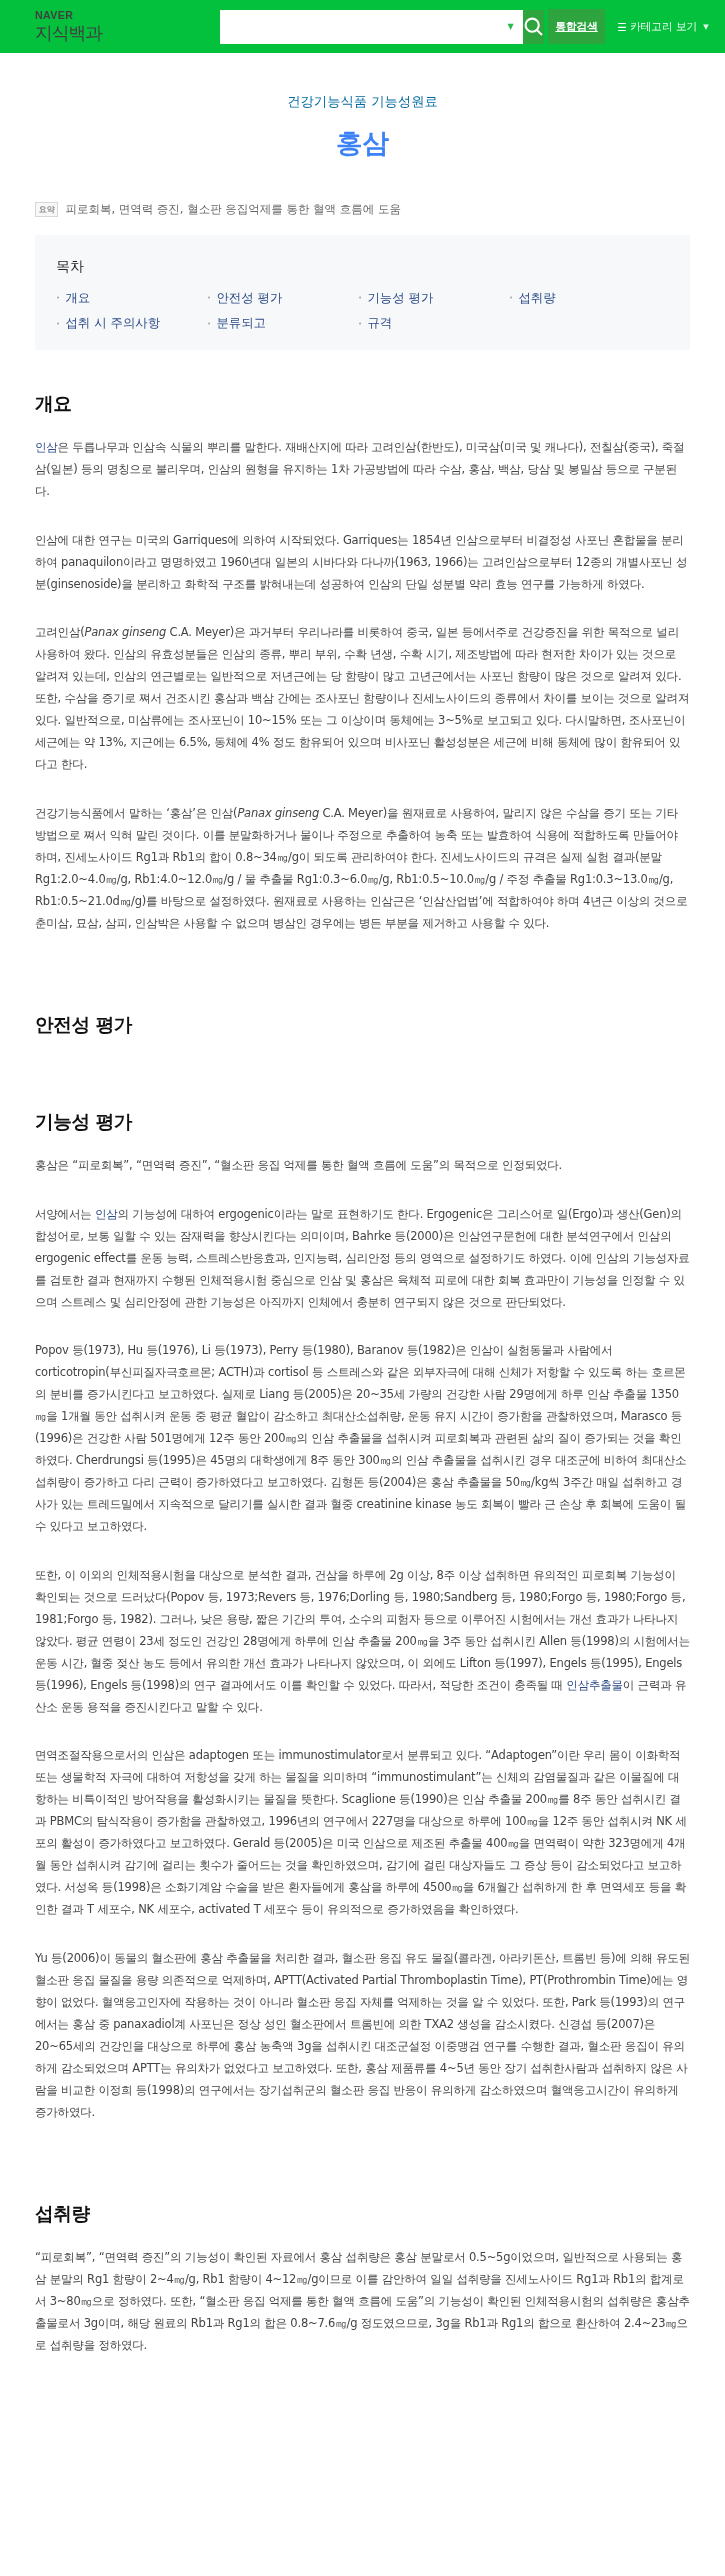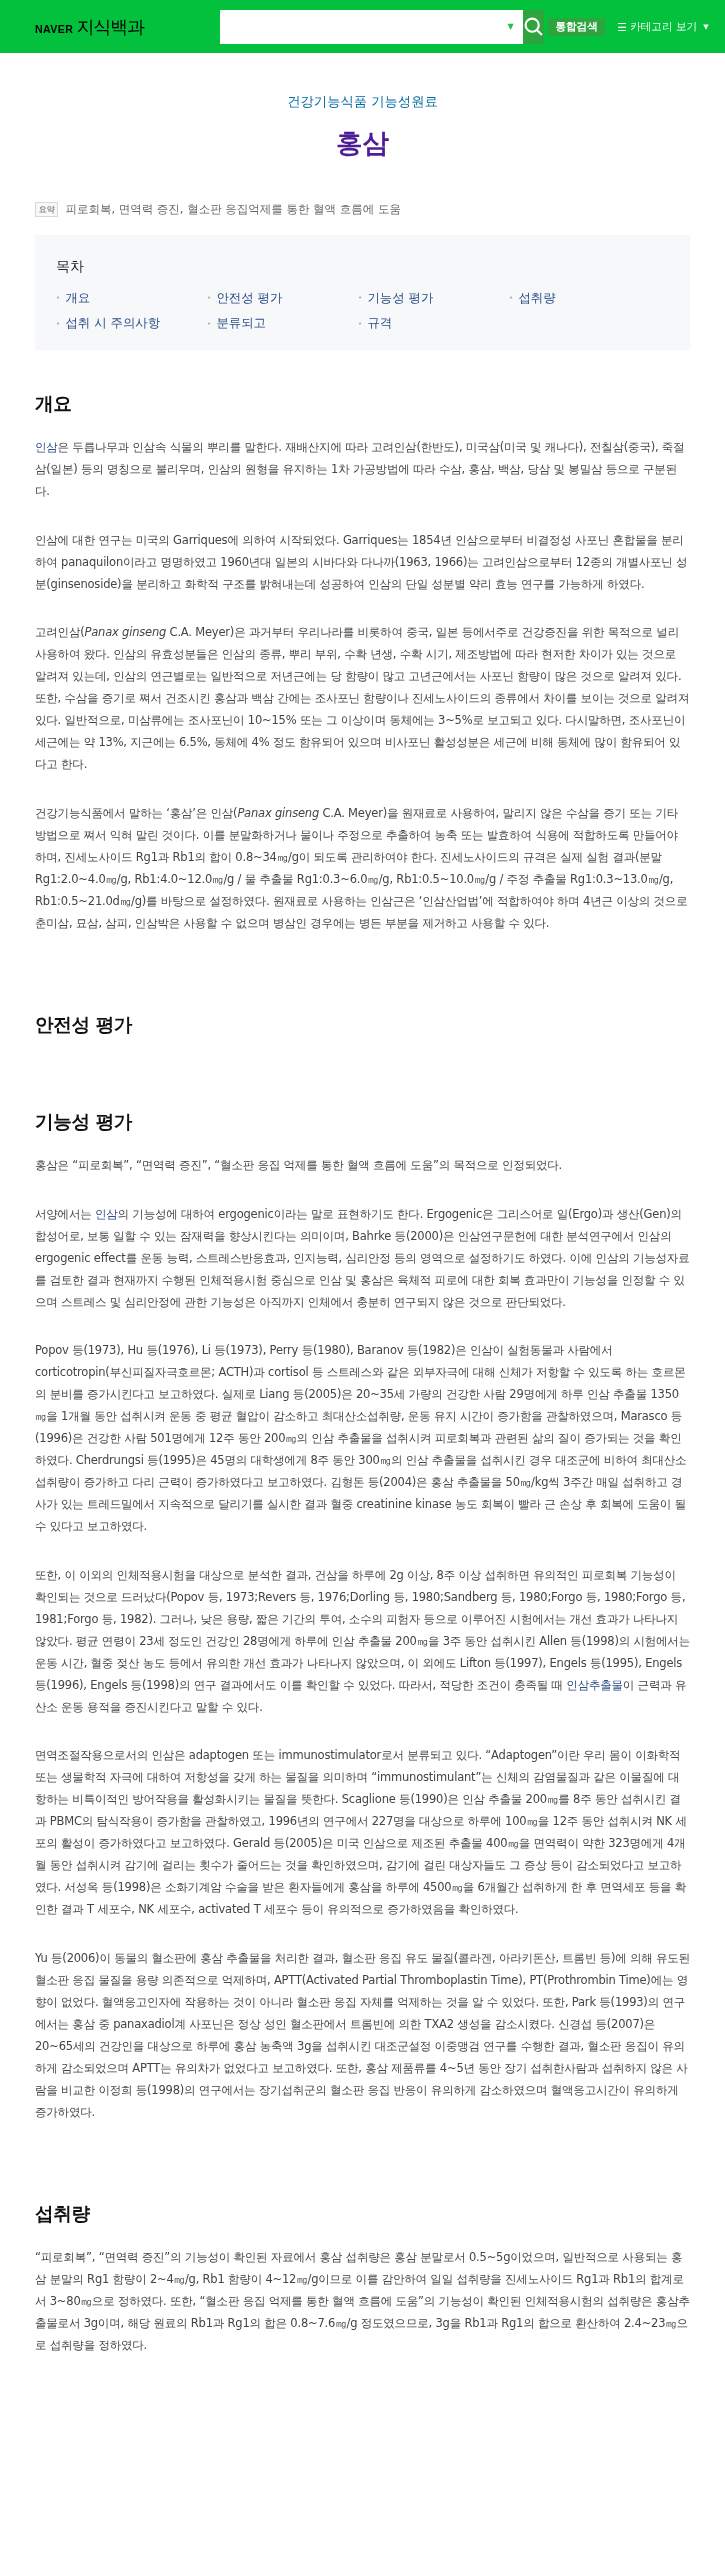--- a/index.html
+++ b/index.html
@@ -1,35 +1,35 @@
 <!DOCTYPE html>
 <html style="font-size:14px"><head>
 <meta charset="utf-8">
 <style>
   * { box-sizing: border-box; margin: 0; padding: 0; }
   html, body { width: 725px; background: #fff; }
   body { font-family: "DejaVu Sans", "Liberation Sans", sans-serif; color: #333; }
 
   
   .header { height: 53px; background: #03c13c; display: flex; align-items: center; padding: 0 0 0 35px; }
-  .logo { display: flex; align-items: baseline; width: 150px; color: #000000; }
+  .logo { display: flex; align-items: baseline; width: 150px; color: #404040; flex-direction: column; }
   .logo .naver { font-family: "Liberation Sans", sans-serif; font-weight: 900; font-size: 10.6px; letter-spacing: 0.4px; margin-right: 3.5px; }
   .logo .title { font-size: 17.7px; font-weight: 400; letter-spacing: -0.9px; }
   .search-box { display: flex; align-items: center; height: 34px; width: 303px; background: #fff; margin-left: 35px; }
   .search-box input { flex: 1; border: 0; outline: none; height: 34px; padding: 0 8.8px; font-size: 11.5px; }
   .search-box .dropdown-arrow { width: 17.7px; text-align: center; color: #2eb94f; font-size: 8px; margin-right: 3.5px; }
   .search-btn-wrap { width: 21px; height: 34px; background: #2da43d; display:flex; align-items:center; justify-content:center; }
-  .integrated-btn { margin-left: 4.4px; height: 18px; padding: 0 7px; background: #2da43d; color: #fff; font-size: 10.6px; font-weight: bold; display: flex; align-items: center; }
+  .integrated-btn { margin-left: 4.4px; height: 35px; padding: 0 7px; background: #2da43d; color: #fff; font-size: 10.6px; font-weight: bold; display: flex; align-items: center; text-decoration: underline; }
   .category-btn { margin-left: 12.4px; color: #fff; font-size: 10.6px; display: flex; align-items: center; gap: 3.5px; }
   .category-btn .list-icon { font-size: 10.6px; }
   .category-btn .caret { font-size: 7px; margin-left: 2.7px; opacity: 0.9; }
 
   
   .category-label { text-align: center; margin-top: 40px; font-size: 13.3px; color: #0369a1; }
-  .page-title { text-align: center; margin-top: 14px; font-size: 26.5px; font-weight: bold; color: #4c1d95; }
+  .page-title { text-align: center; margin-top: 14px; font-size: 26.5px; font-weight: bold; color: #3b82f6; }
 
   
   .summary { margin: 41px 35px 0 35px; display: flex; align-items: center; font-size: 11.5px; color: #666; }
   .summary .badge { border: 0.9px solid #d7d7d7; background: #f8f8f8; font-size: 8px; font-weight: bold; color: #888; padding: 0.9px 2.7px; margin-right: 7px; }
 
   
   .toc { margin: 17.7px 35px 0 35px; background: #f6f8fa; padding: 23px 21px 21px 21px; height: 115px; }
   .toc-title { font-size: 14px; color: #222; margin-bottom: 14px; }
   .toc-grid { display: grid; grid-template-columns: 151px 151px 151px 151px; row-gap: 8.8px; }
   .toc-item { font-size: 12.4px; color: #2d4b86; display: flex; align-items: center; }

